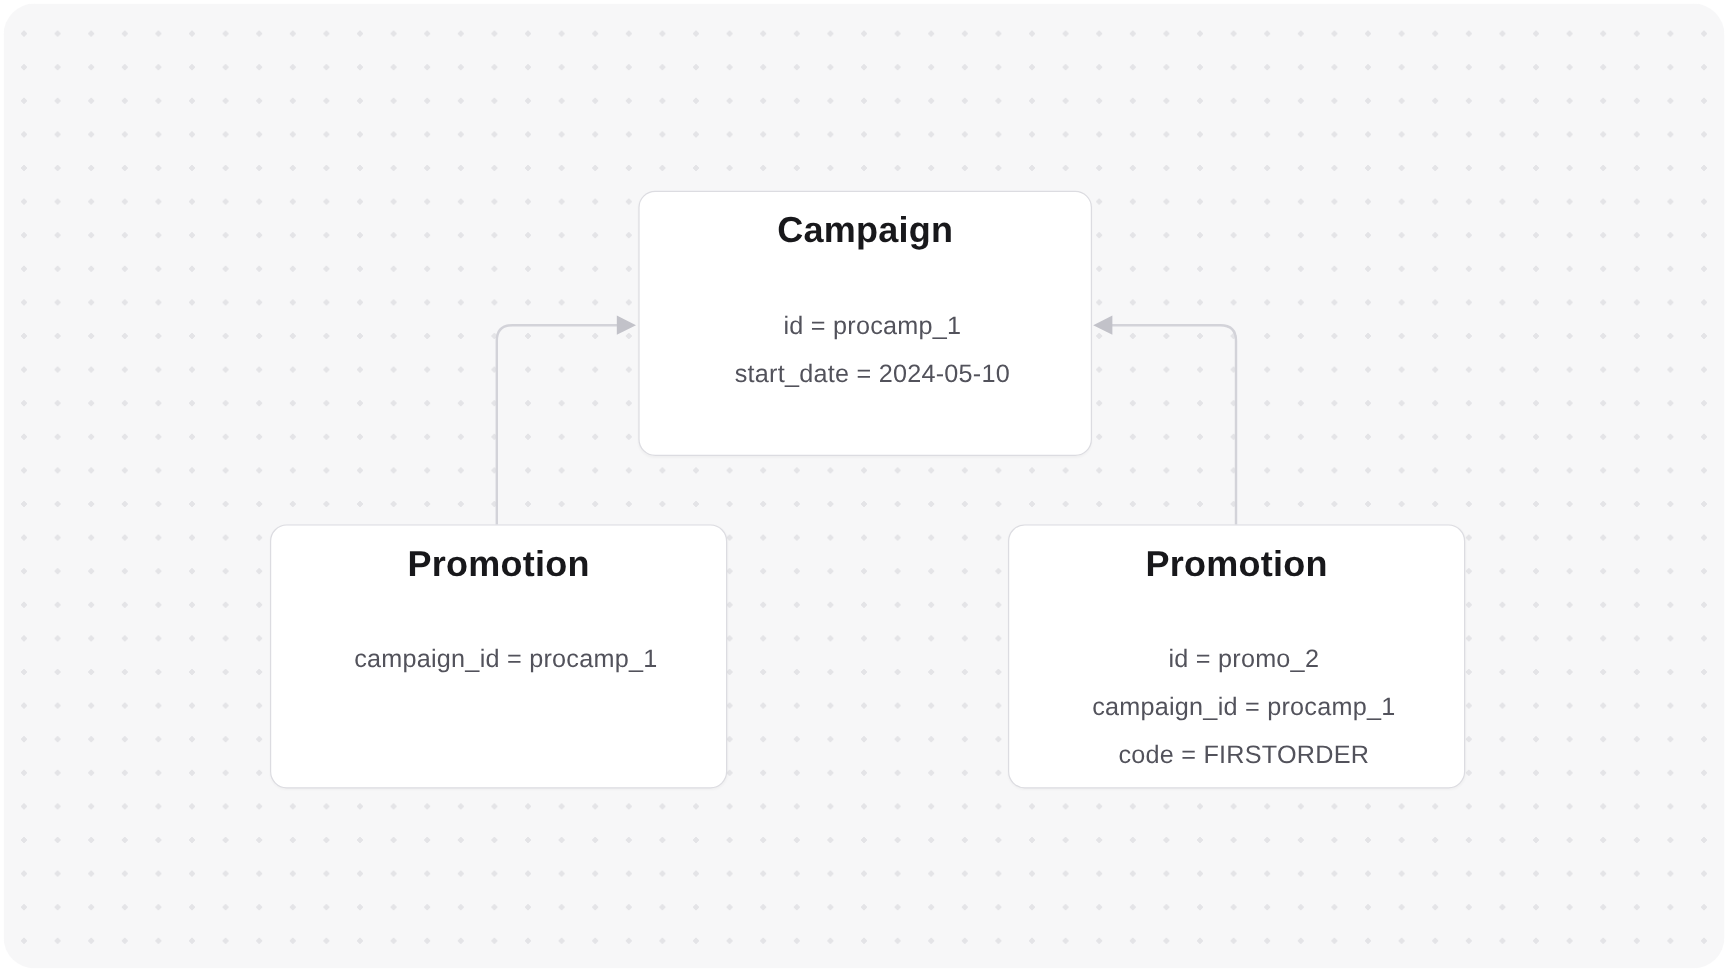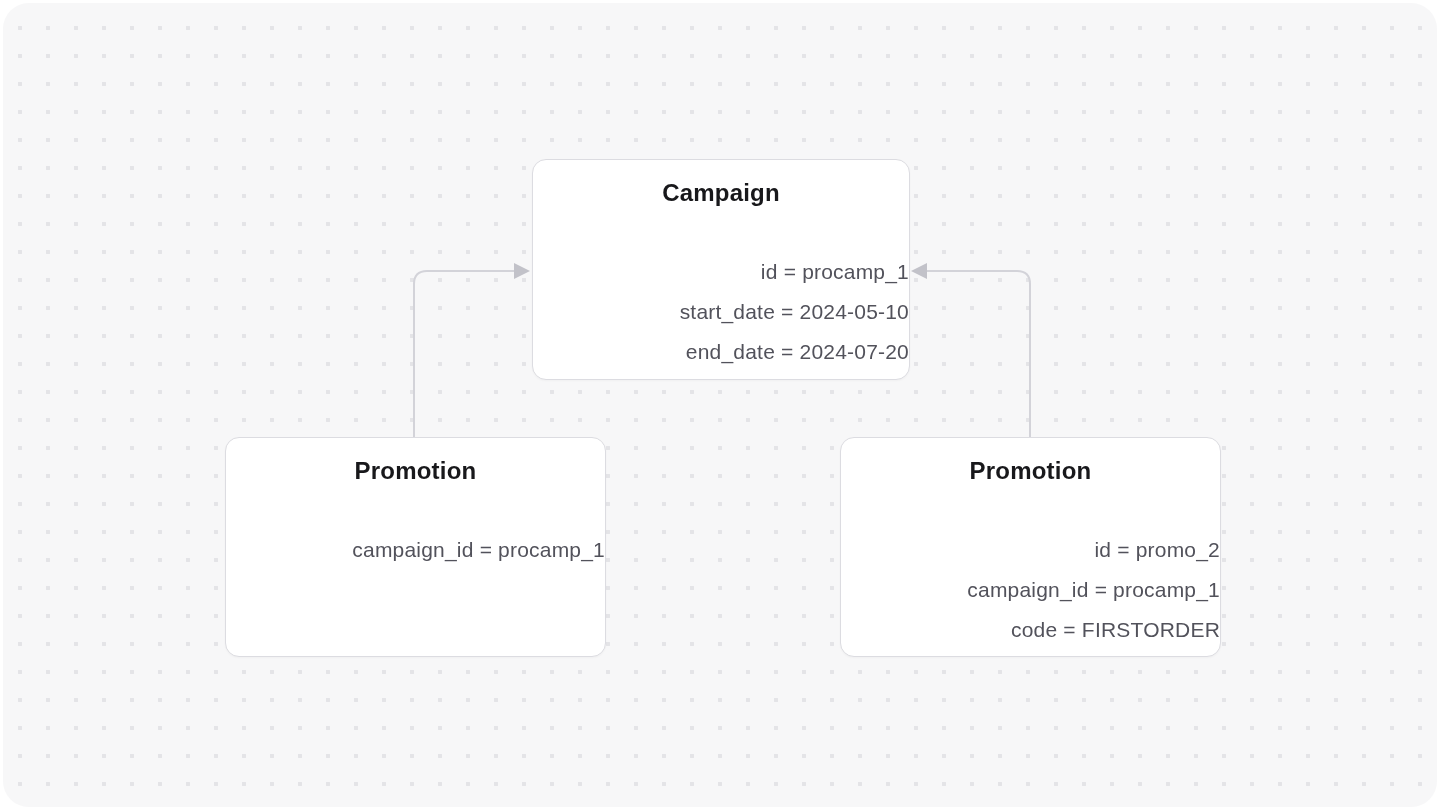--- a/index.html
+++ b/index.html
@@ -28,30 +28,30 @@
     position: absolute;
     background: #ffffff;
     border: 1.5px solid #dcdce1;
     border-radius: 14px;
     box-shadow: 0 1px 2px rgba(20,20,30,0.03);
   }
   .node-title {
     position: absolute;
     left: 0; right: 0; top: 20px;
     text-align: center;
-    font-size: 24px;
+    font-size: 30px;
     line-height: 26px;
     font-weight: 600;
     color: #18181b;
     letter-spacing: 0.2px;
   }
   .node-attrs {
     position: absolute;
     left: 12px; right: 0; top: 92px;
-    text-align: right;
+    text-align: center;
   }
   .node-attr {
     font-size: 21px;
     line-height: 40px;
     font-weight: 400;
     color: #52525b;
     letter-spacing: 0.2px;
     white-space: pre;
   }
   .node-campaign   { left: 529px; top: 156px; width: 378px; height: 221px; }
@@ -73,21 +73,20 @@
         <path d="M 1027 434 L 1027 281 Q 1027 268 1014 268 L 923 268" fill="none" stroke-width="2" stroke="#d3d3d9"></path>
         <polygon points="924,260 908,268 924,276" fill="#c2c2c9"></polygon>
       </g>
     </svg>
 
     <div class="node node-campaign">
       <div class="node-title">Campaign</div>
       <div class="node-attrs">
         <div class="node-attr">id = procamp_1</div>
         <div class="node-attr">start_date = 2024-05-10</div>
-        <div class="node-attr">end_date = 2024-07-20</div>
       </div>
     </div>
 
     <div class="node node-promotion-1">
       <div class="node-title">Promotion</div>
       <div class="node-attrs">
         <div class="node-attr">campaign_id = procamp_1</div>
       </div>
     </div>
 

